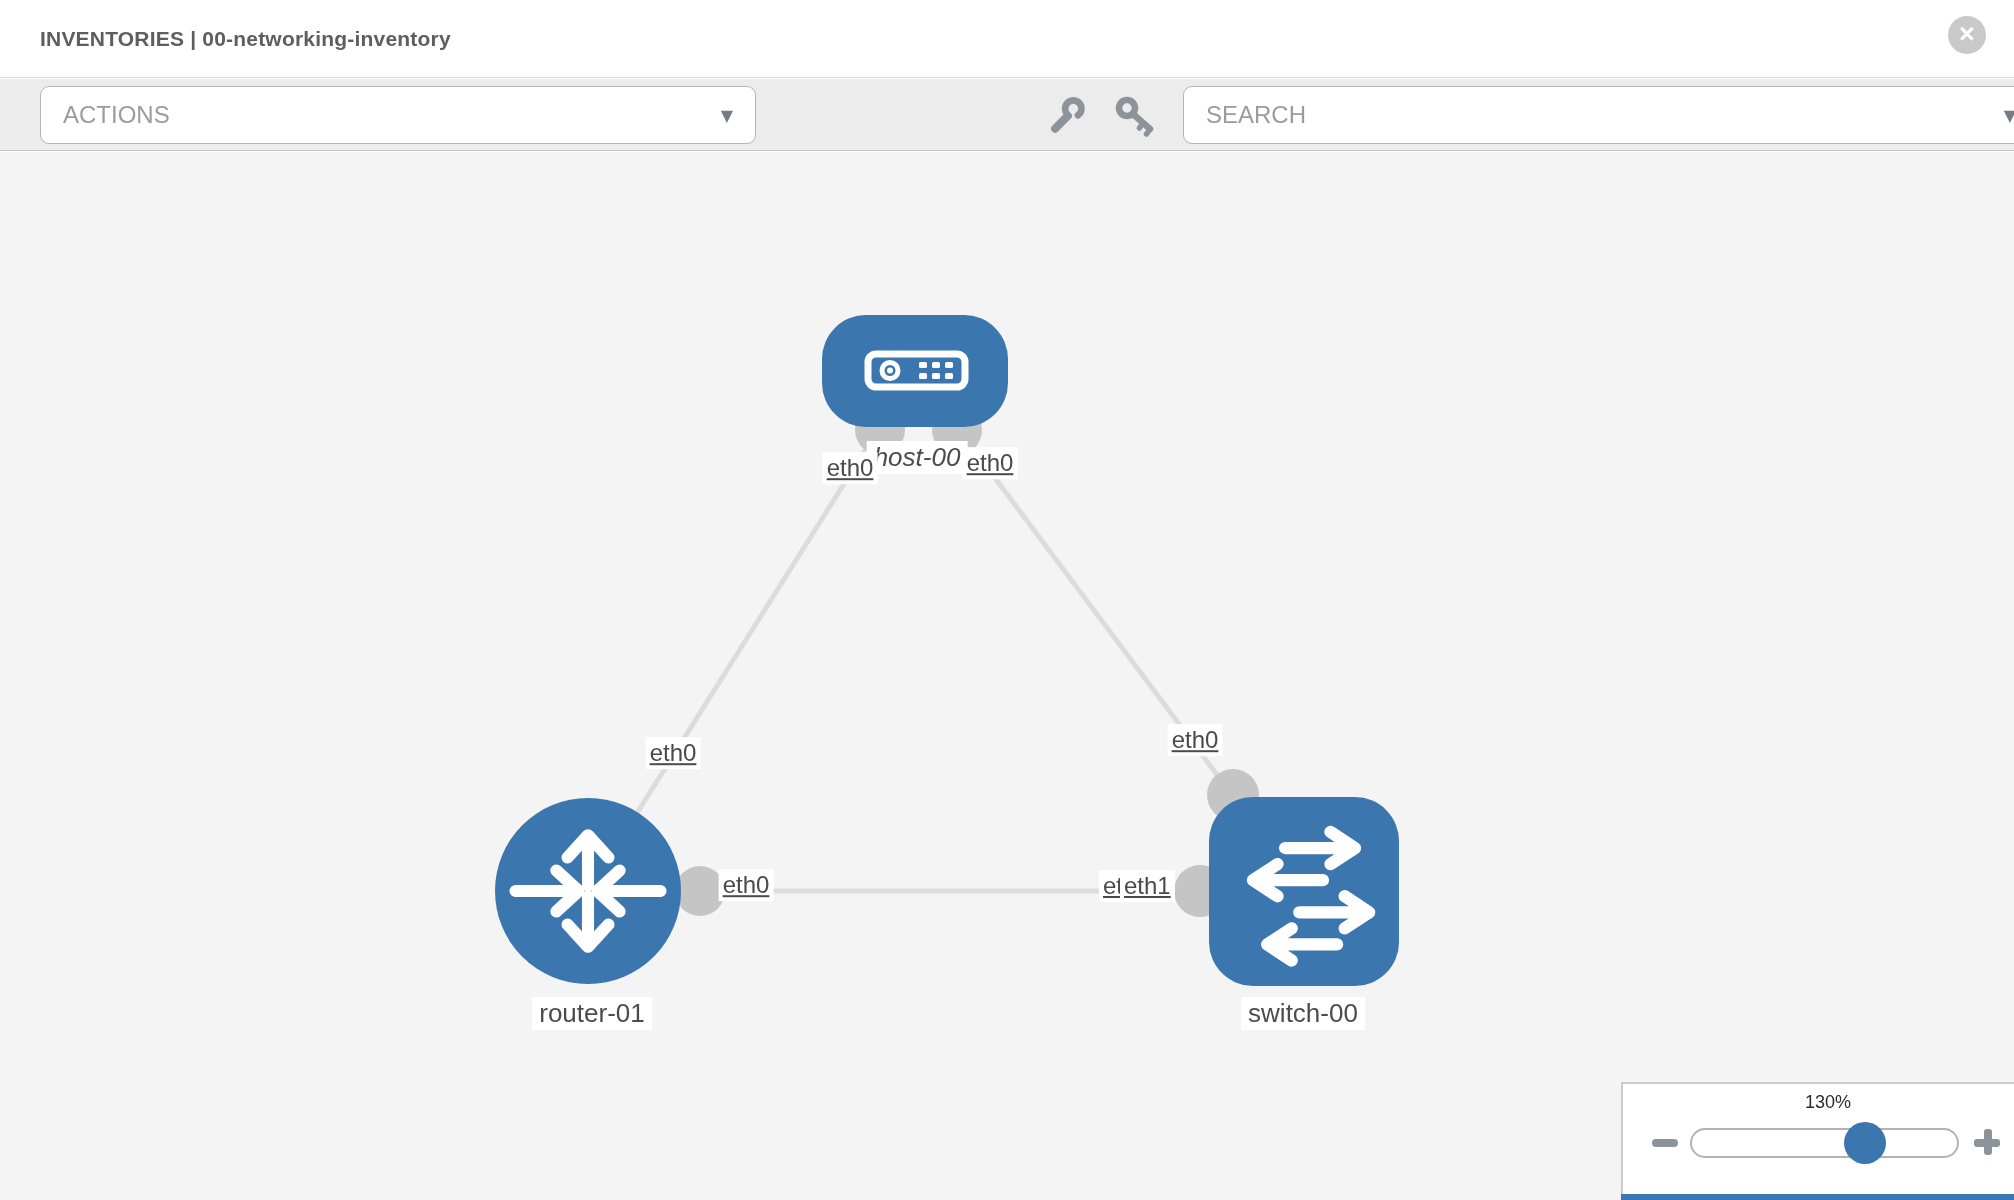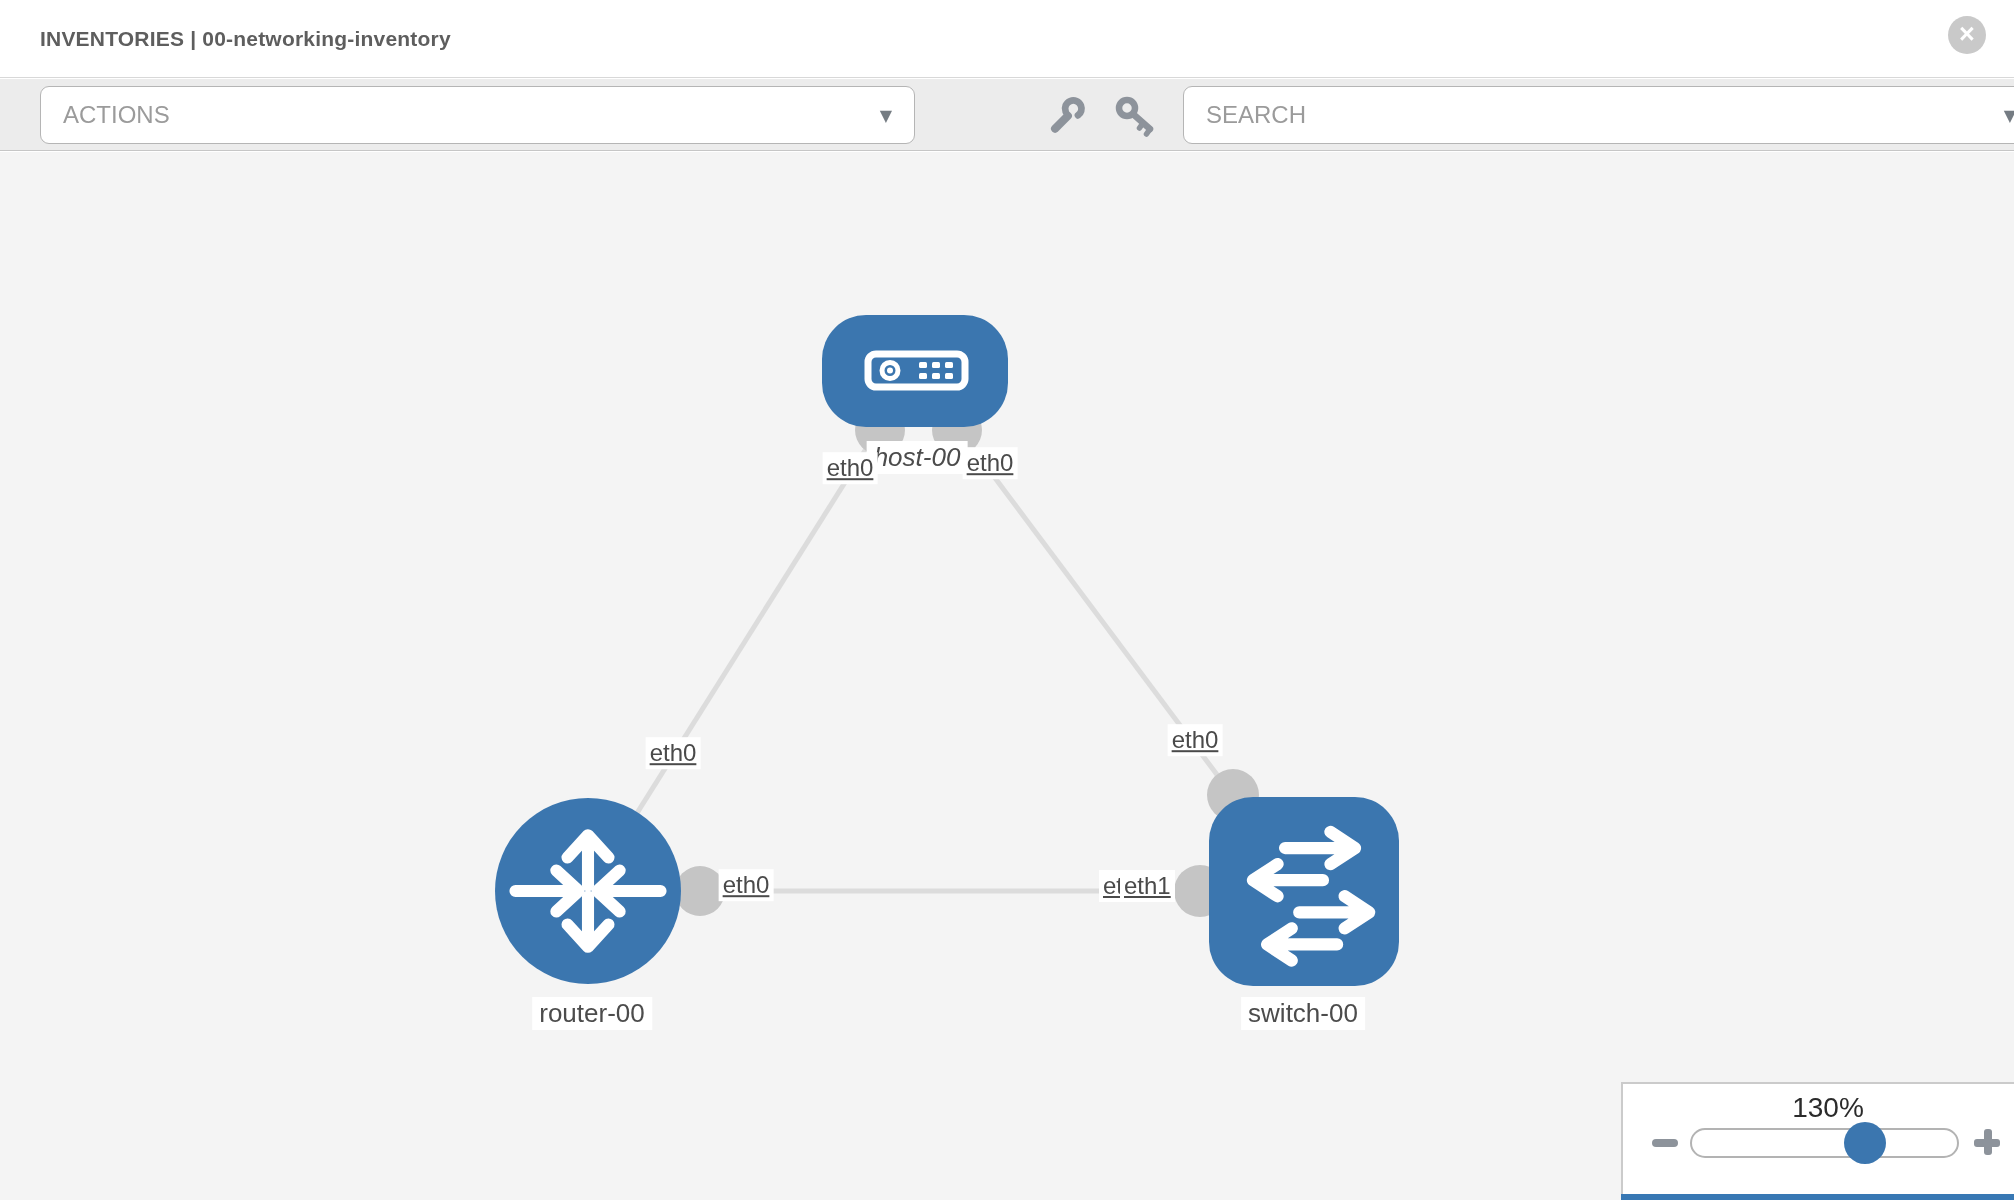--- a/index.html
+++ b/index.html
@@ -31,21 +31,21 @@
   .dropdown {
     position:absolute; top:7px; height:58px; background:#fff;
     border:1px solid #b5b5b5; border-radius:9px;
     display:flex; align-items:center; padding:0 22px;
     font-size:24px; color:#9b9b9b; cursor:pointer;
   }
   .dropdown .caret {
     position:absolute; right:22px; top:50%; transform:translateY(-50%);
     font-family:"DejaVu Sans", sans-serif; font-size:16px; color:#757c83;
   }
-  .dd-actions { left:40px;  width:875px; }
+  .dd-actions { left:40px;  width:716px; }
   .dd-search  { left:1183px; width:856px; }
   .tool-btn { position:absolute; top:15px; width:44px; height:44px; border:none; background:transparent; cursor:pointer; }
   .tool-btn.wrench { left:1044px; }
   .tool-btn.key    { left:1112px; }
 
   
   .canvas { position:absolute; top:152px; left:0; right:0; bottom:0; background:#f4f4f4; }
   .graph-links { position:absolute; left:0; top:0; z-index:1; }
 
   .node { position:absolute; z-index:2; background:#3b76af; cursor:pointer;
@@ -65,21 +65,21 @@
     padding:2px 4px; white-space:nowrap;text-decoration:underline;
   }
   .port.abs { transform:none; }
 
   
   .zoom-panel {
     position:absolute; z-index:4; left:1621px; top:930px; width:400px; height:280px;
     background:#fff; border:2px solid #cbcbcb;
   }
   .zoom-level { position:absolute; left:135px; top:8px; width:140px; text-align:center;
-                font-size:28px; color:#2b2b2b; }
+                font-size:18px; color:#2b2b2b; }
   .zoom-out, .zoom-in { position:absolute; width:32px; height:32px; background:transparent;
                 border:none; cursor:pointer; }
   .zoom-out { left:26px;  top:42px; }
   .zoom-in  { left:348px; top:42px; }
   .slider-track {
     position:absolute; left:67px; top:44px; width:269px; height:30px;
     background:#fff; border:2px solid #b3b3b3; border-radius:16px; cursor:pointer;
   }
   .slider-thumb {
     position:absolute; left:221px; top:38px; width:42px; height:42px;
@@ -181,21 +181,21 @@
         <g stroke="#fff" stroke-width="13" fill="none" stroke-linecap="round" stroke-linejoin="round">
           <path d="M80,54 H142 M128,37 L154,54 L128,71"></path>
           <path d="M120,88 H58  M72,71 L46,88 L72,105"></path>
           <path d="M95,122 H157 M143,105 L169,122 L143,139"></path>
           <path d="M135,156 H73 M87,139 L61,156 L87,173"></path>
         </g>
       </svg>
     </div>
 
     <span class="node-label" style="left:917px;  top:289px;font-style:italic;">host-00</span>
-    <span class="node-label" style="left:592px;  top:845px;">router-00</span>
+    <span class="node-label" style="left:592px;  top:845px;">router-01</span>
     <span class="node-label" style="left:1303px; top:845px;">switch-00</span>
 
     <span class="port" style="left:850px;  top:316px;">eth0</span>
     <span class="port" style="left:673px;  top:601px;">eth0</span>
     <span class="port" style="left:990px;  top:311px;">eth0</span>
     <span class="port" style="left:1195px; top:588px;">eth0</span>
     <span class="port" style="left:746px;  top:733px;">eth0</span>
     <span class="port abs" style="left:1099px; top:718px; z-index:3;">eth0</span>
     <span class="port abs" style="left:1120px; top:718px; z-index:4;">eth1</span>
 

